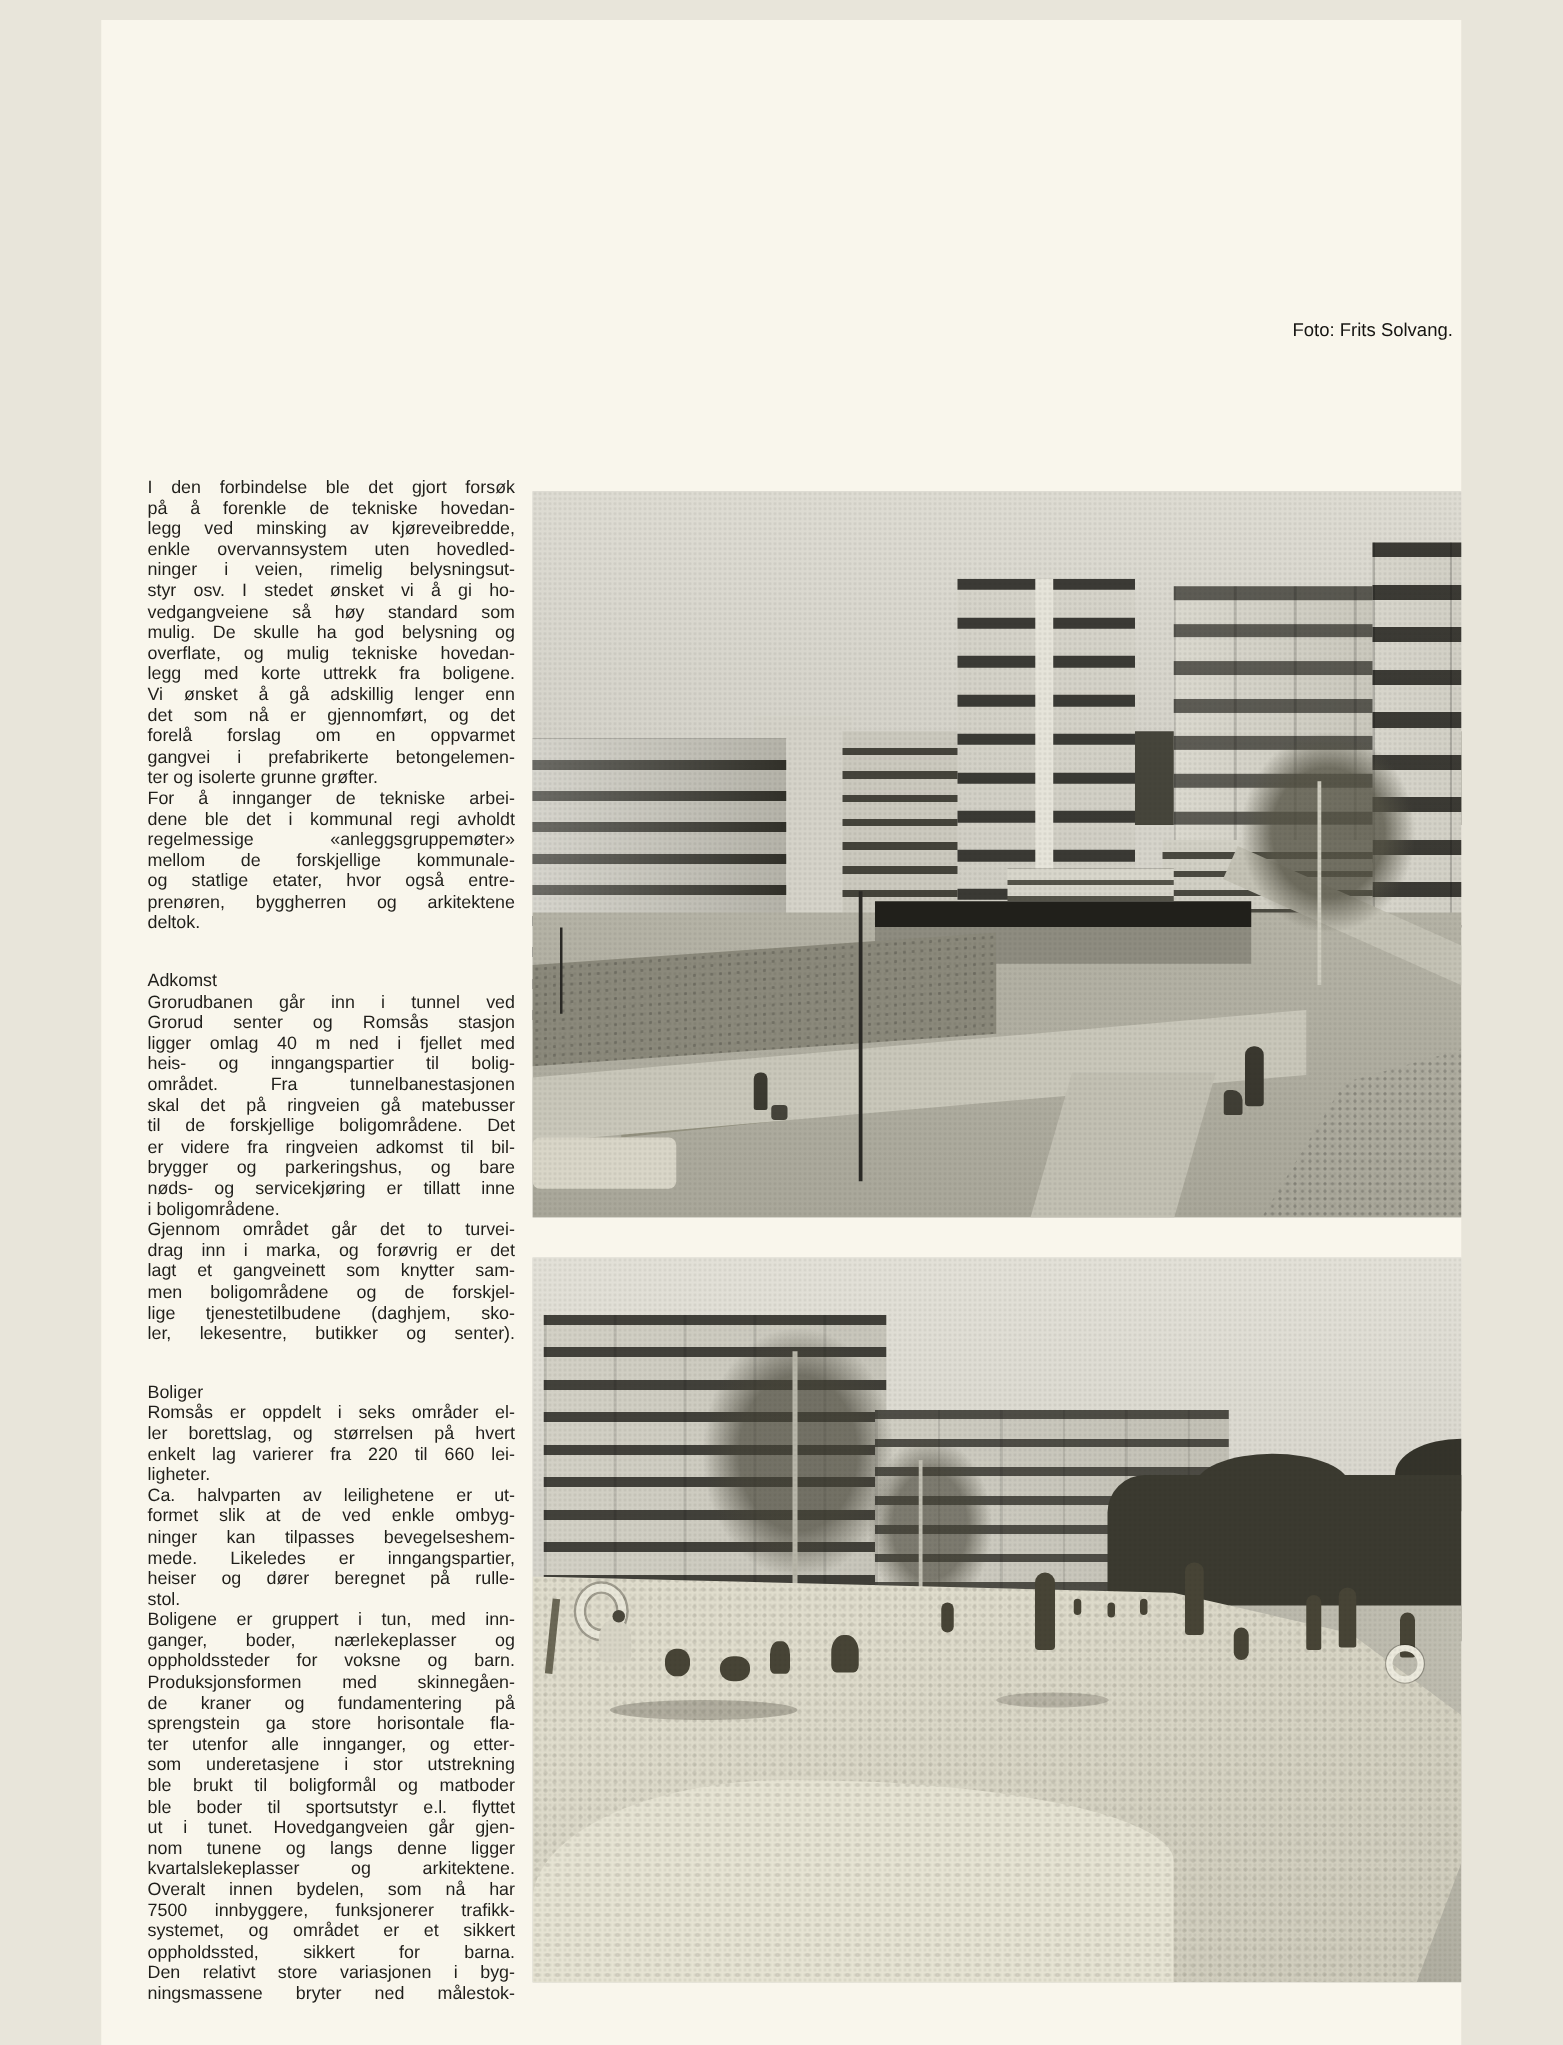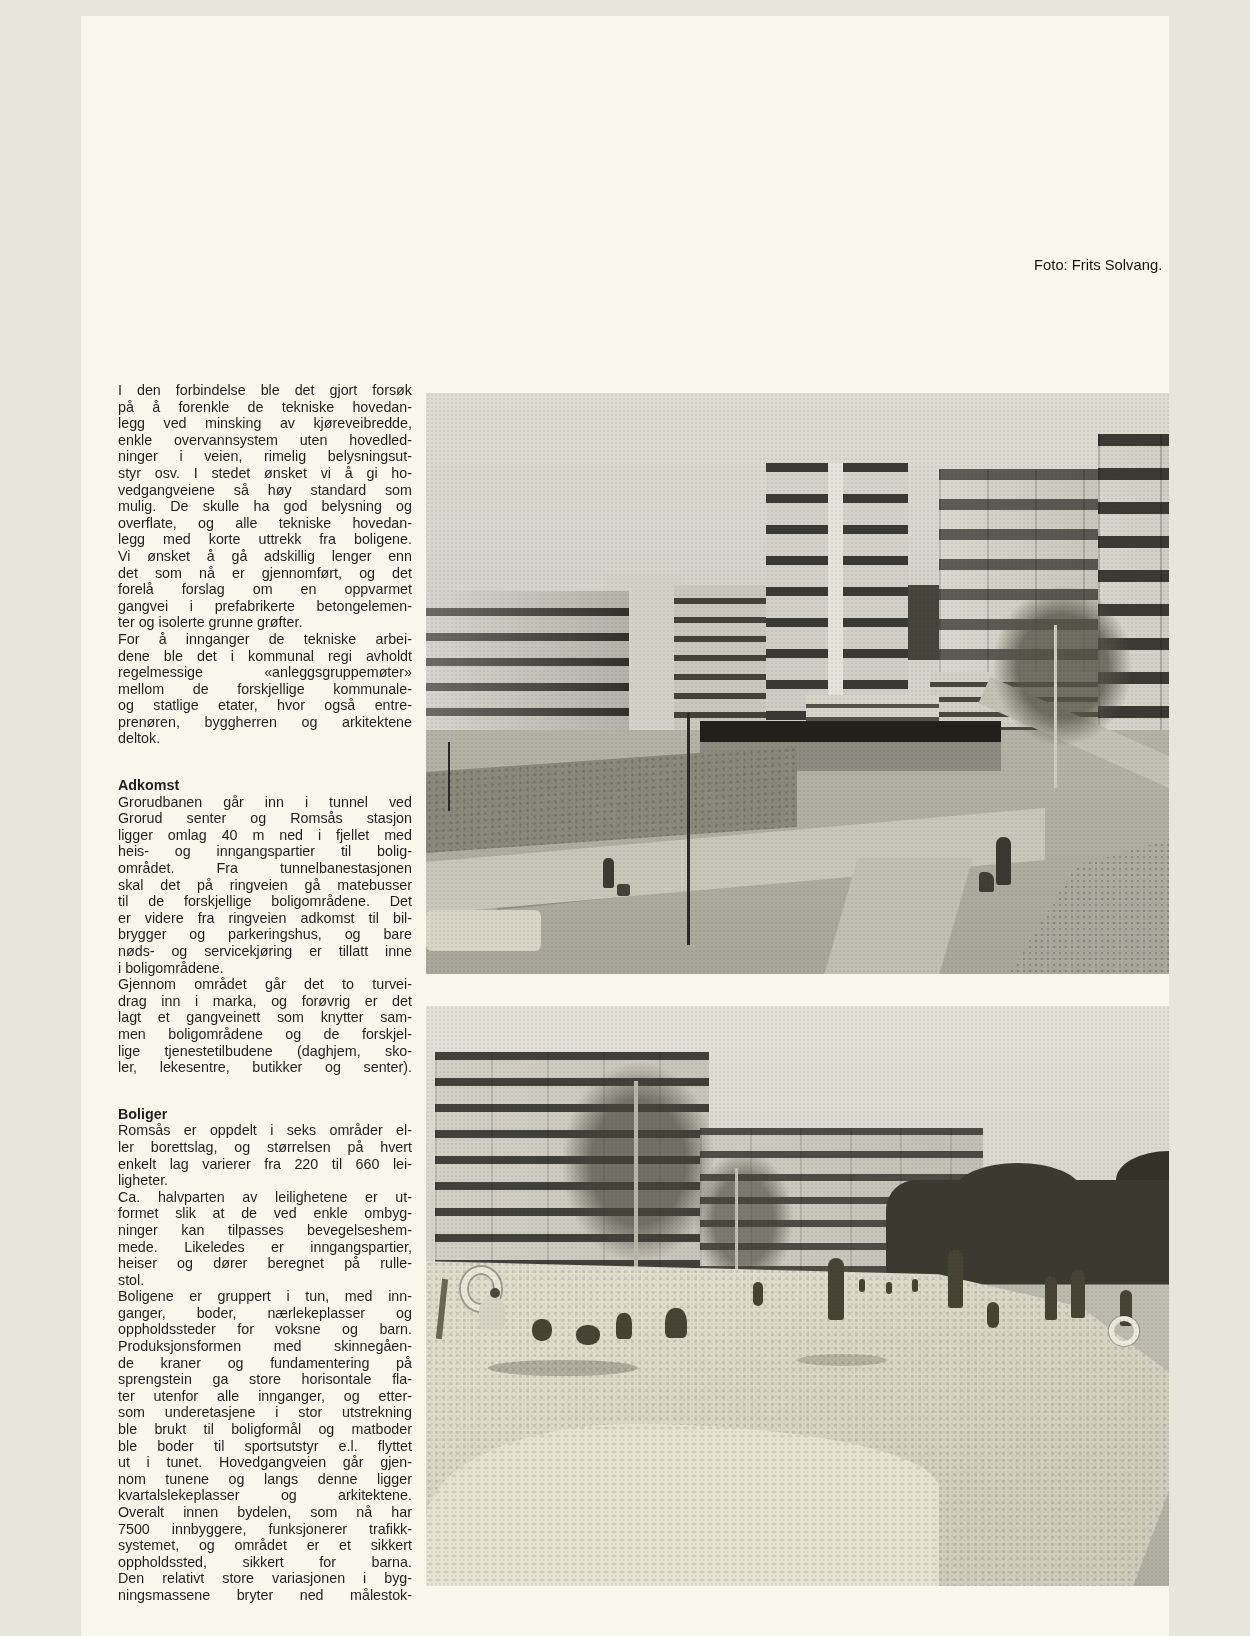--- a/index.html
+++ b/index.html
@@ -10,21 +10,21 @@
   }
   .page-number { position:absolute; left:1202px; top:78px; font-size:20px; color:#2c2b28; letter-spacing:.4px; }
 
   .credits { position:absolute; left:953px; top:226px; width:280px; font-size:14.8px; line-height:19.3px; color:#161512; }
   .credit-line { white-space:nowrap; }
   .foto { margin-top:14px; white-space:nowrap; }
 
   .article { position:absolute; left:37px; top:366px; width:294px; font-size:14.3px; line-height:16.6px; color:#201f1b; }
   .line { text-align:justify; text-align-last:justify; hyphens:none; }
   .line.flush { text-align:left; text-align-last:auto; }
-  .heading { font-weight:bold; margin-top:30px; }
+  .heading { font-weight:normal; margin-top:30px; }
 
   
   .photo { position:absolute; overflow:hidden; background:#d6d4cb; }
   .photo div { position:absolute; }
   .photo-top { left:345px; top:377px; width:884px; height:581px; }
   .photo-bottom { left:345px; top:990px; width:884px; height:580px; }
   .halftone { left:0; top:0; right:0; bottom:0;
     background-image:radial-gradient(rgba(30,30,25,.07) 1px, transparent 1.3px);
     background-size:4px 4px; }
 
@@ -153,21 +153,21 @@
 
   <div class="article" id="article">
       <div class="line">I den forbindelse ble det gjort forsøk</div>
       <div class="line">på å forenkle de tekniske hovedan-</div>
       <div class="line">legg ved minsking av kjøreveibredde,</div>
       <div class="line">enkle overvannsystem uten hovedled-</div>
       <div class="line">ninger i veien, rimelig belysningsut-</div>
       <div class="line">styr osv. I stedet ønsket vi å gi ho-</div>
       <div class="line">vedgangveiene så høy standard som</div>
       <div class="line">mulig. De skulle ha god belysning og</div>
-      <div class="line">overflate, og alle tekniske hovedan-</div>
+      <div class="line">overflate, og mulig tekniske hovedan-</div>
       <div class="line">legg med korte uttrekk fra boligene.</div>
       <div class="line">Vi ønsket å gå adskillig lenger enn</div>
       <div class="line">det som nå er gjennomført, og det</div>
       <div class="line">forelå forslag om en oppvarmet</div>
       <div class="line">gangvei i prefabrikerte betongelemen-</div>
       <div class="line flush">ter og isolerte grunne grøfter.</div>
       <div class="line">For å innganger de tekniske arbei-</div>
       <div class="line">dene ble det i kommunal regi avholdt</div>
       <div class="line">regelmessige «anleggsgruppemøter»</div>
       <div class="line">mellom de forskjellige kommunale-</div>

